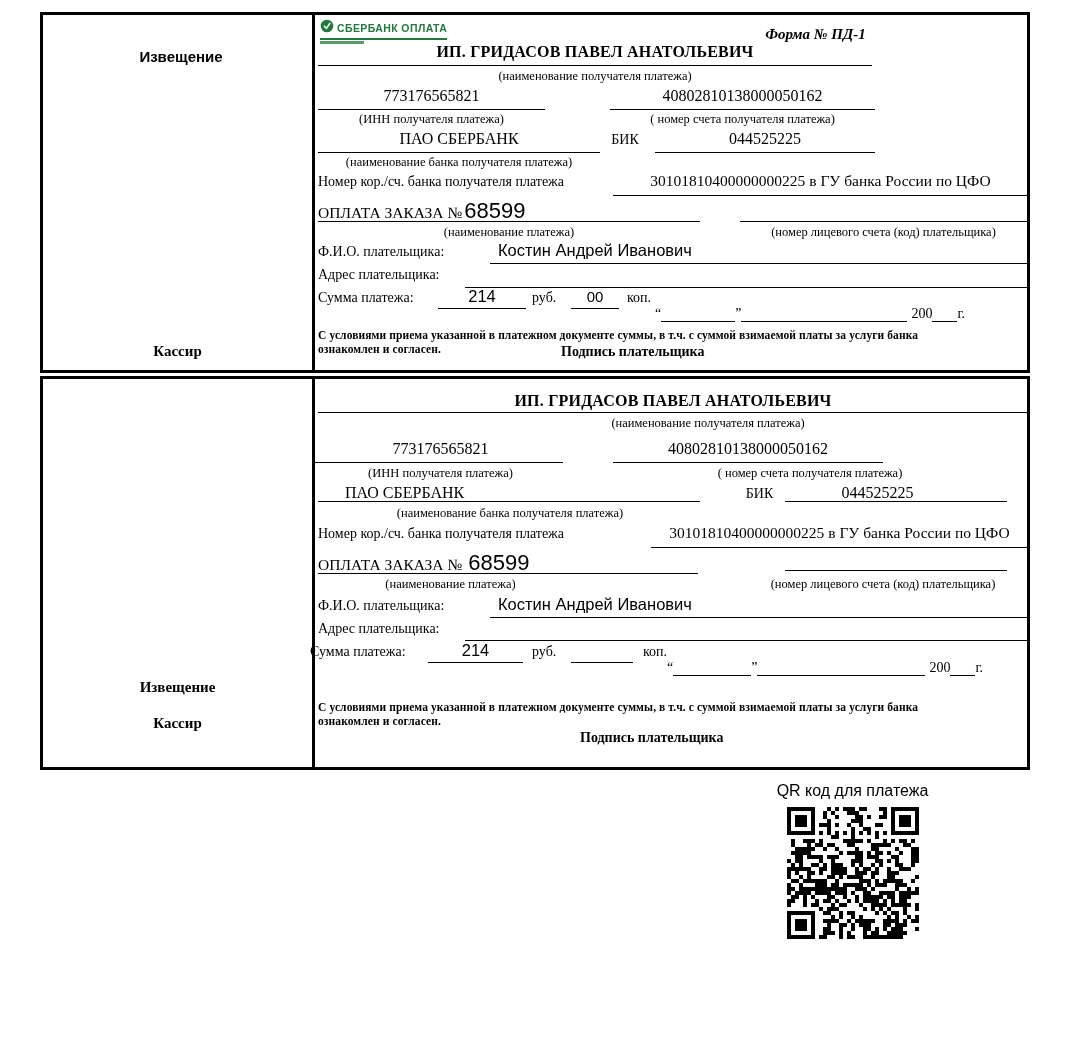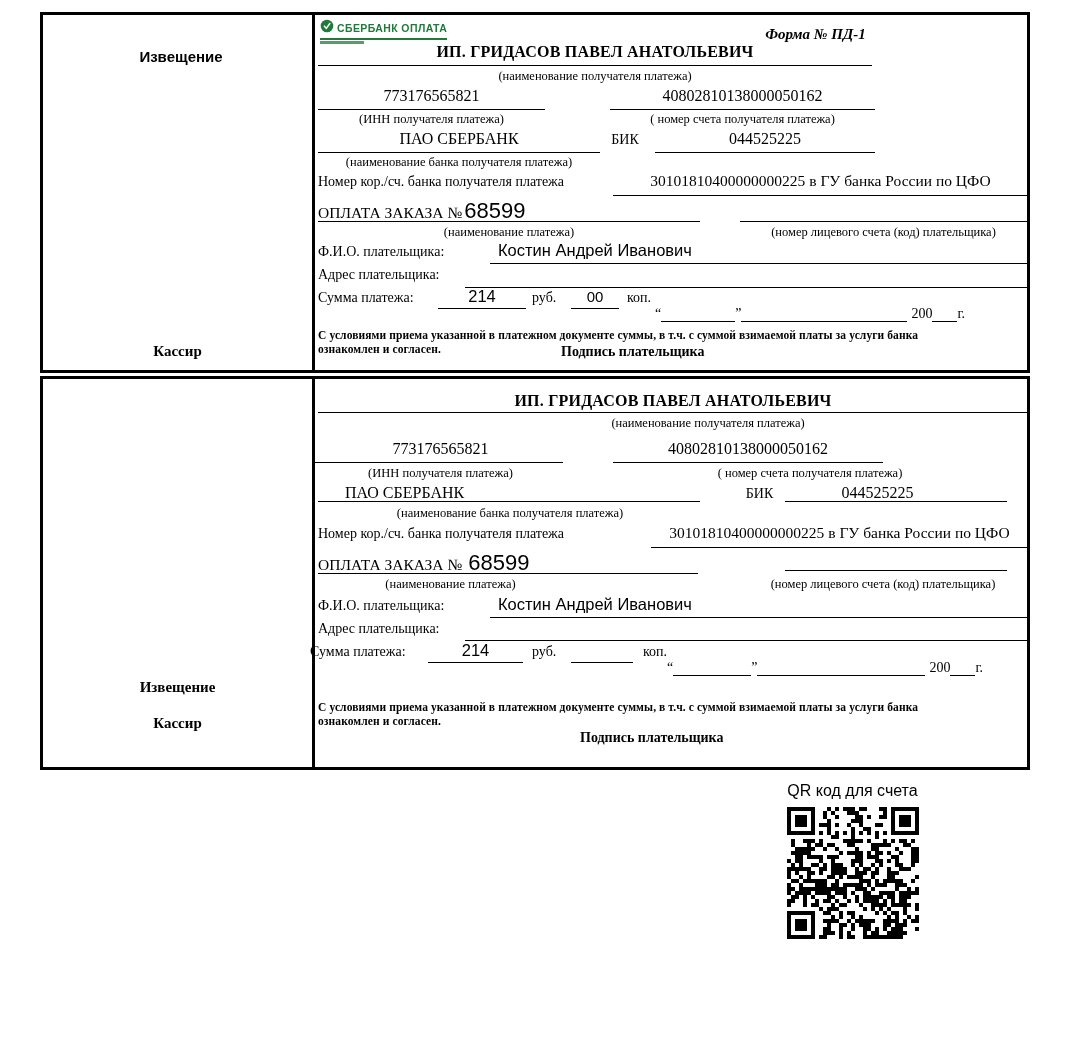--- a/index.html
+++ b/index.html
@@ -177,21 +177,21 @@
         <span style="margin-left:4px;">200</span>
         <span class="blank" style="width:25px;"></span>
         <span>г.</span>
     </div>
 
     <div class="abs agr" style="left:275px;top:322px;">С условиями приема указанной в платежном документе суммы, в т.ч. с суммой взимаемой платы за услуги банка</div>
     <div class="abs agr" style="left:275px;top:336px;">ознакомлен и согласен.</div>
     <div class="abs sig" style="left:537px;top:351px;">Подпись плательщика</div>
   </div>
 
-  <div class="abs ctr qr-caption" style="left:750px;top:782px;width:205px;">QR код для счета</div>
+  <div class="abs ctr qr-caption" style="left:750px;top:782px;width:205px;">QR код для платежа</div>
   <div class="qr-box" style="left:787px;top:807px;width:132px;height:132px;">
     <svg id="qr-svg" width="132" height="132" viewBox="0 0 132 132" shape-rendering="crispEdges">
         <g fill="#000">
           <rect x="0" y="0" width="4" height="4"></rect>
           <rect x="4" y="0" width="4" height="4"></rect>
           <rect x="8" y="0" width="4" height="4"></rect>
           <rect x="12" y="0" width="4" height="4"></rect>
           <rect x="16" y="0" width="4" height="4"></rect>
           <rect x="20" y="0" width="4" height="4"></rect>
           <rect x="24" y="0" width="4" height="4"></rect>

